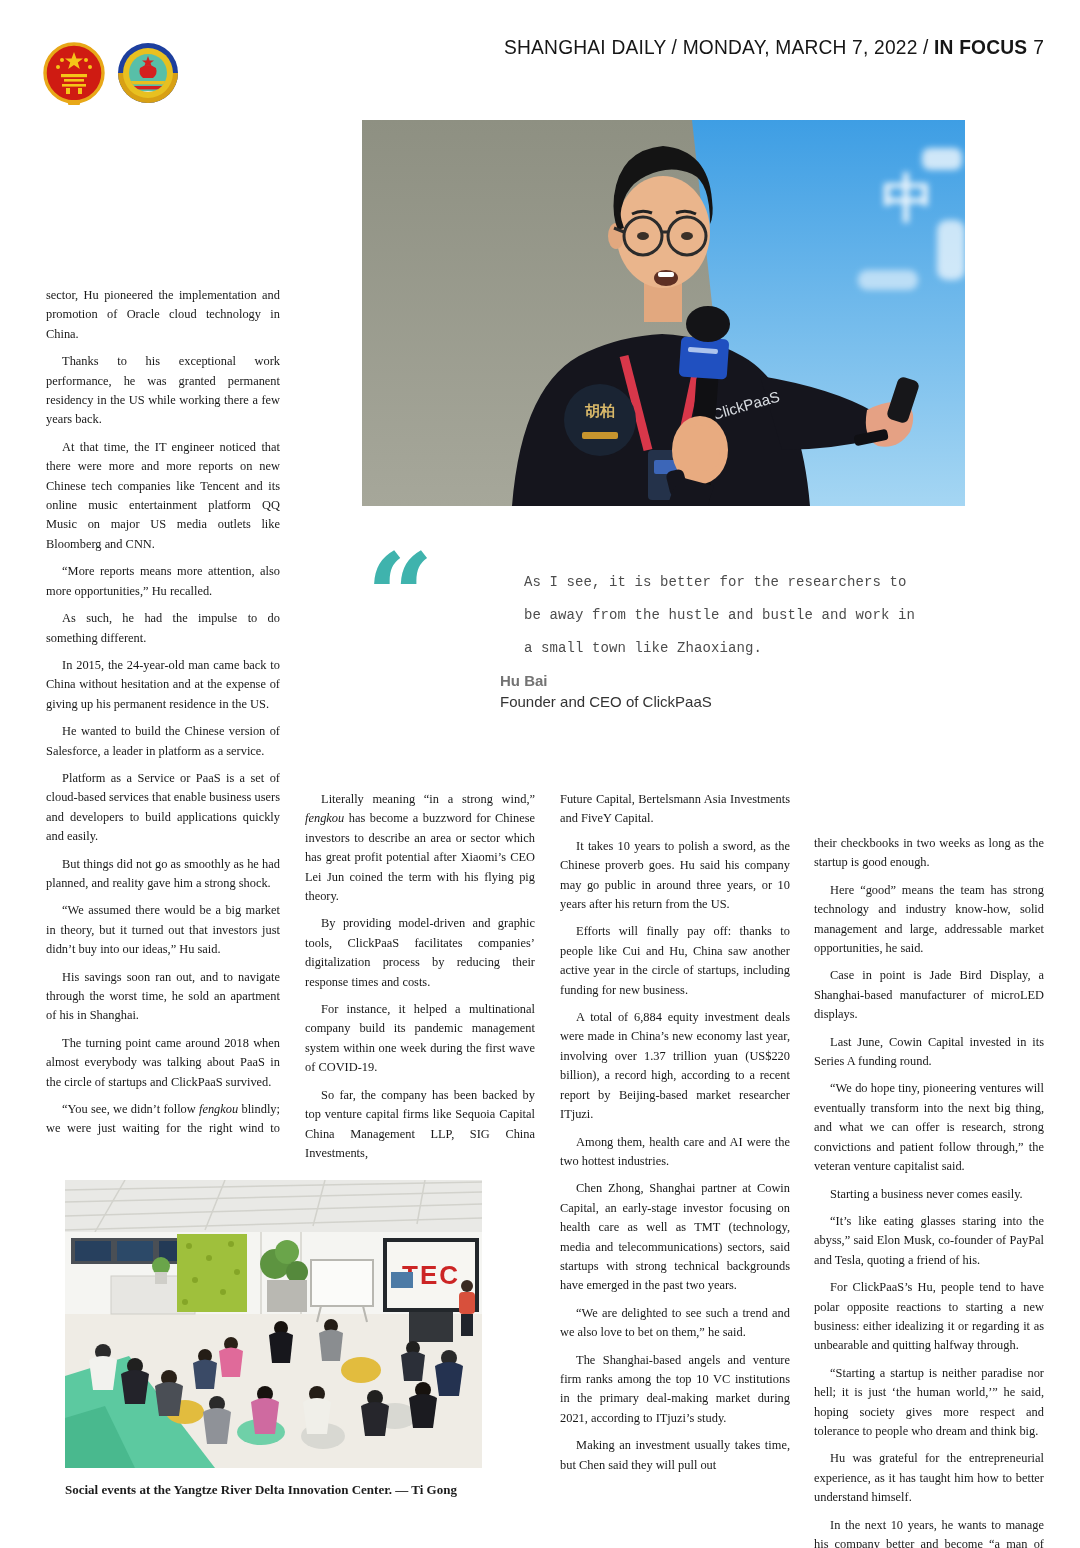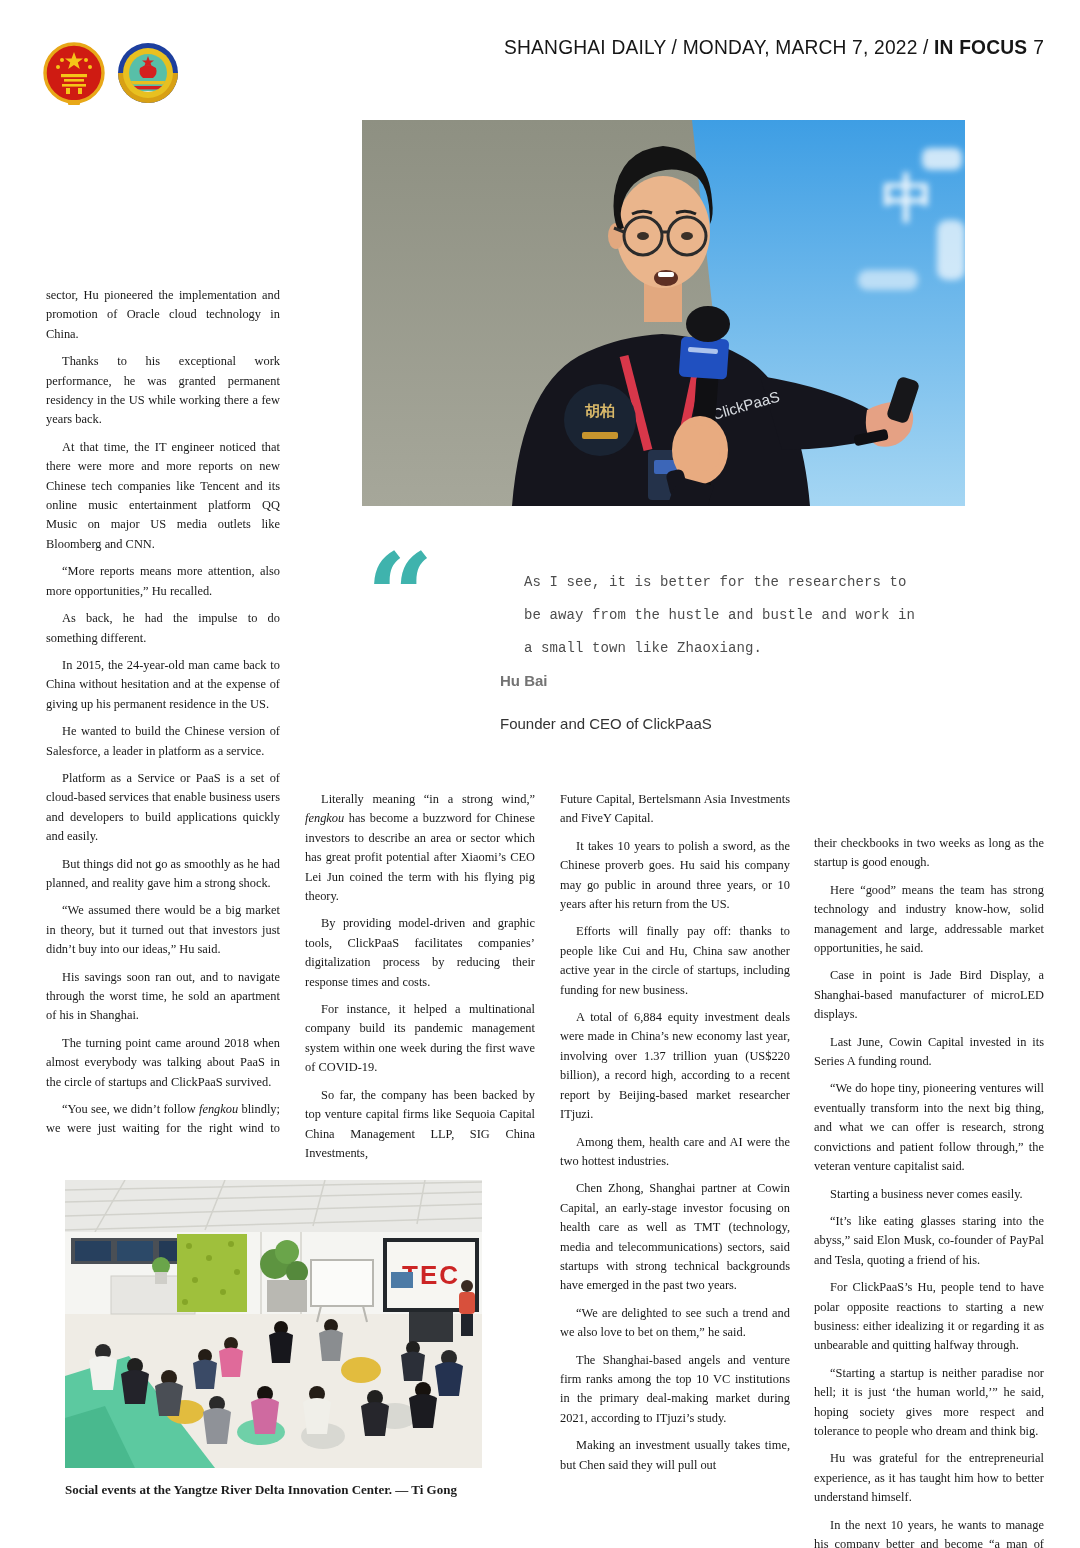--- a/index.html
+++ b/index.html
@@ -22,21 +22,21 @@
 
   
   .qmark{position:absolute;left:366px;top:538px;font-family:"DejaVu Serif", serif;font-weight:700;
          font-size:118px;line-height:1;user-select:none;}
   .qtext{position:absolute;left:500px;top:566px;width:408px;
          font-family:Liberation Mono, monospace;font-size:14px;line-height:33px;color:#4d4d4d;
          letter-spacing:.1px;margin-left:24px;}
   .qauthor{position:absolute;left:500px;top:672px;font-family:"Liberation Sans", sans-serif;
            font-size:15px;font-weight:700;color:#737373;}
   .qrole{position:absolute;left:500px;top:693px;font-family:"Liberation Sans", sans-serif;
-         font-size:15px;color:#333;margin-top:22px;}
+         font-size:15px;color:#333;}
 
   
   .col{position:absolute;font-size:12.4px;line-height:19.4px;text-align:justify;
        color:#181818;overflow:hidden;}
   .col p{margin:8px;text-indent:1.3em;}
   .col p.noindent{text-indent:0;}
   .col em{font-style:italic;}
   .col1{left:38px;top:278px;width:250px;height:860px;}
   .col2{left:297px;top:782px;width:246px;height:380px;}
   .col3{left:552px;top:782px;width:246px;height:762px;}
@@ -167,21 +167,21 @@
   <div class="qmark" style="color:#3fb3ad;">“</div>
   <div class="qtext">As I see, it is better for the researchers to be away from the hustle and bustle and work in a small town like Zhaoxiang.</div>
   <div class="qauthor">Hu Bai</div>
   <div class="qrole">Founder and CEO of ClickPaaS</div>
 
   <div class="col col1">
       <p class="noindent">sector, Hu pioneered the implementation and promotion of Oracle cloud technology in China.</p>
       <p>Thanks to his exceptional work performance, he was granted permanent residency in the US while working there a few years back.</p>
       <p>At that time, the IT engineer noticed that there were more and more reports on new Chinese tech companies like Tencent and its online music entertainment platform QQ Music on major US media outlets like Bloomberg and CNN.</p>
       <p>“More reports means more attention, also more opportunities,” Hu recalled.</p>
-      <p>As back, he had the impulse to do something different.</p>
+      <p>As such, he had the impulse to do something different.</p>
       <p>In 2015, the 24-year-old man came back to China without hesitation and at the expense of giving up his permanent residence in the US.</p>
       <p>He wanted to build the Chinese version of Salesforce, a leader in platform as a service.</p>
       <p>Platform as a Service or PaaS is a set of cloud-based services that enable business users and developers to build applications quickly and easily.</p>
       <p>But things did not go as smoothly as he had planned, and reality gave him a strong shock.</p>
       <p>“We assumed there would be a big market in theory, but it turned out that investors just didn’t buy into our ideas,” Hu said.</p>
       <p>His savings soon ran out, and to navigate through the worst time, he sold an apartment of his in Shanghai.</p>
       <p>The turning point came around 2018 when almost everybody was talking about PaaS in the circle of startups and ClickPaaS survived.</p>
       <p>“You see, we didn’t follow <em>fengkou</em> blindly; we were just waiting for the right wind to come,” he said.</p>
     </div>
   <div class="col col2">

